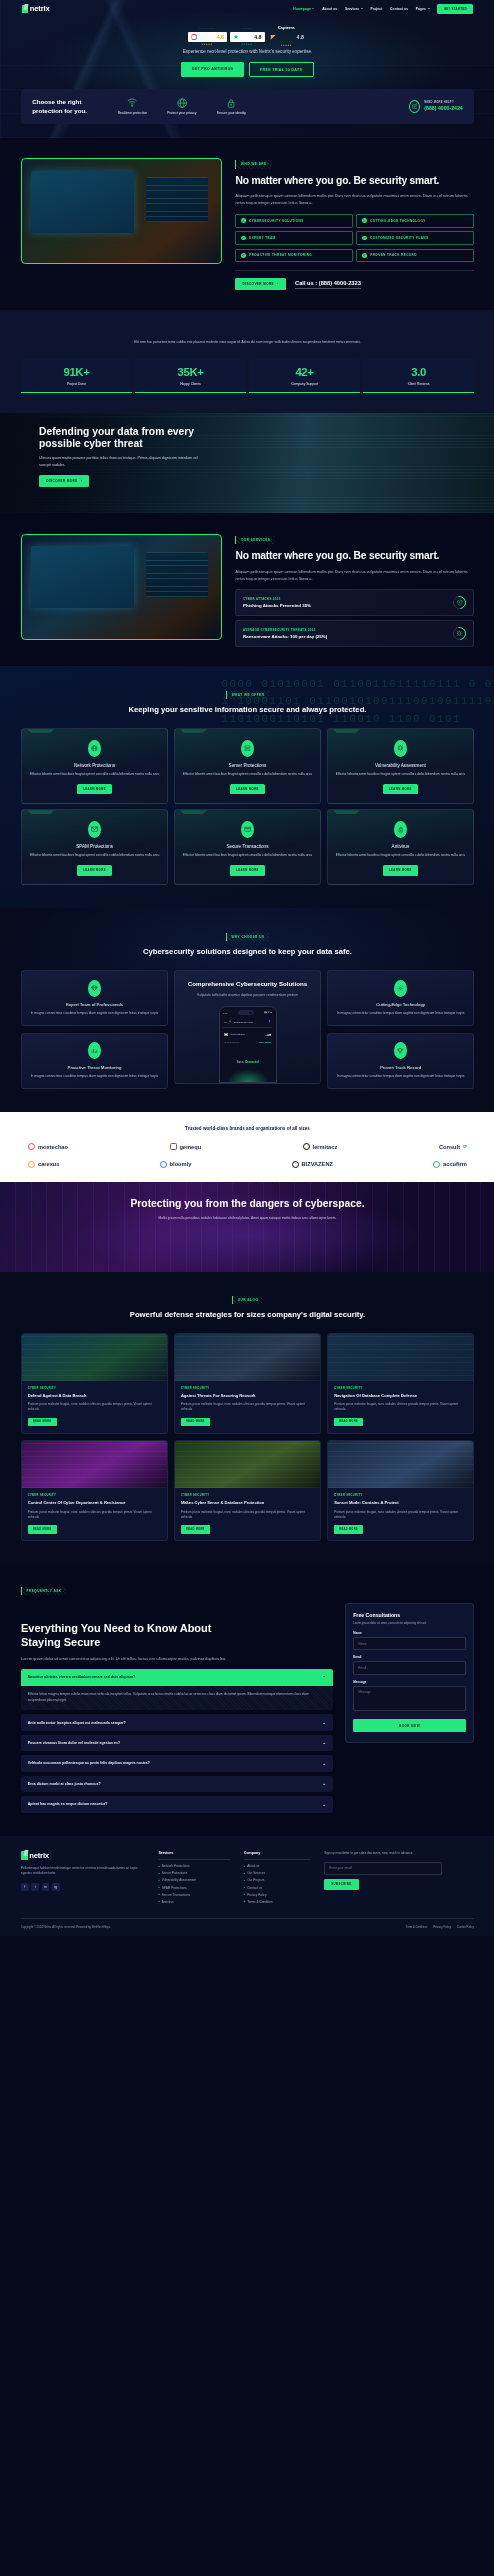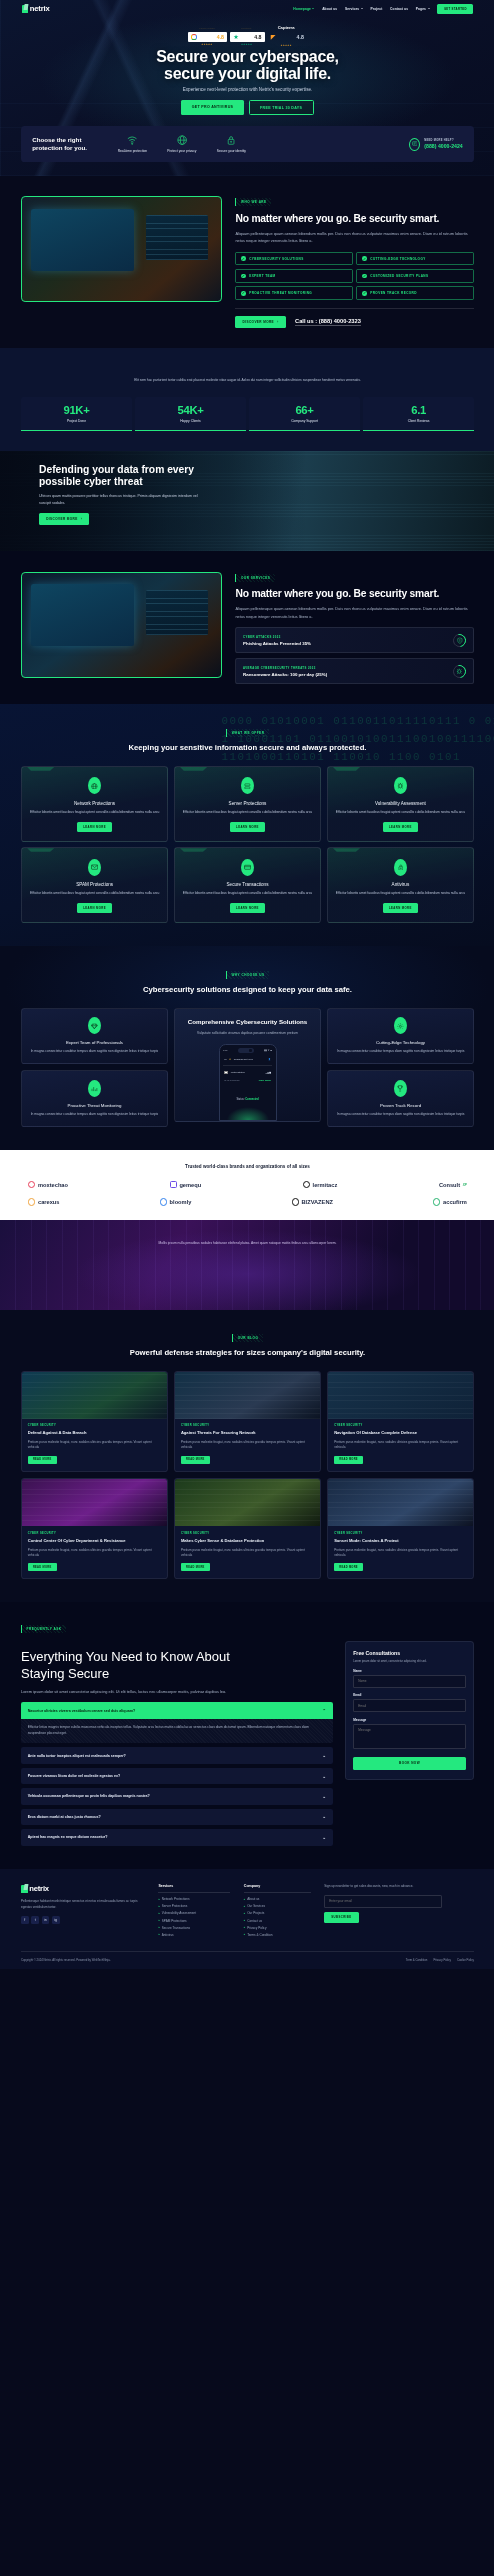--- a/index.html
+++ b/index.html
@@ -168,21 +168,21 @@
   .bimg.i5{background:linear-gradient(150deg,#1c3a1c,#3d5a2a 55%,#101a10);}
   .bimg.i6{background:linear-gradient(150deg,#182a44,#2f4668 60%,#0c1222);}
   .bimg:after{content:"";position:absolute;inset:0;background:repeating-linear-gradient(0deg,rgba(255,255,255,.04) 0 0.5px,transparent 0.5px 2.6px);}
   .bbody{padding:5.7px 5.7px 6.7px;}
   .btag{font-size:2.6px;color:#24e87f;letter-spacing:0.4px;font-weight:700;}
   .bcard h4{font-size:4.1px;font-weight:700;line-height:1.45;margin-top:3.1px;color:#eef3fb;}
   .bcard p{font-size:3.1px;color:#9aa5bb;line-height:1.7;margin-top:3.6px;}
   .bmore{display:inline-block;margin-top:5.2px;background:#24e87f;color:#06250f;font-size:2.6px;font-weight:700;padding:2.6px 5.2px;border-radius:1px;letter-spacing:0.3px;}
   
   .faq{padding:20.6px 0 23px;background:#05081a;}
-  .faq h2{font-size:13px;font-weight:400;line-height:1.3;margin-top:8px;width:216px;}
+  .faq h2{font-size:11px;font-weight:700;line-height:1.3;margin-top:18px;width:216px;}
   .faqwrap{display:flex;gap:12.4px;margin-top:8.2px;align-items:flex-start;}
   .faqcol{flex:1;}
   .faqcol>.para{width:227px;}
   .accs{margin-top:7.2px;display:flex;flex-direction:column;gap:4.1px;}
   .acc-q{display:flex;align-items:center;justify-content:space-between;padding:5.7px 6.7px;border-radius:2.1px;background:#101633;font-size:3.6px;font-weight:700;color:#e6ecf8;}
   .acc-q.open{background:#24e87f;color:#06250f;border-radius:2.1px 2.1px 0 0;}
   .acc-a{background:repeating-linear-gradient(45deg,rgba(255,255,255,.022) 0 1px,transparent 1px 2.6px),#0b1026;padding:5.7px 6.7px 6.7px;font-size:3.3px;color:#a7b2c7;line-height:1.85;border-radius:0 0 2.1px 2.1px;}
   .chev{font-size:4.1px;}
   .fform{width:129px;background:#0d1430;border:0.5px solid rgba(255,255,255,.08);border-radius:3.6px;padding:7.7px 7.2px 9.3px;}
   .fform h4{font-size:5.2px;font-weight:700;}
@@ -258,24 +258,20 @@
         <span class="tstar">★</span>
         <span><span class="brand">Trustpilot</span><br><span class="stars" style="color:#00b67a">★★★★★</span></span>
         <span class="score">4.8</span>
       </div>
       <div class="rate cap">
         <span class="tstar" style="color:#ff9d28">◤</span>
         <span><span class="brand">Capterra</span><br><span class="stars">★★★★★</span></span>
         <span class="score">4.8</span>
       </div>
     </div>
-    <h1 class="hero-title">
-      <span>Secure your cyberspace,</span><br>
-      <span>secure your digital life.</span>
-    </h1>
     <div class="hero-sub">Experience next-level protection with Netrix's security expertise.</div>
     <div class="hero-btns">
       <span class="b-solid">GET PRO ANTIVIRUS</span>
       <span class="b-out">FREE TRIAL 30 DAYS</span>
     </div>
   </div>
 
   <div class="prot">
     <h3>Choose the right protection for you.</h3>
     <div class="prot-items">
@@ -374,29 +370,29 @@
 
 <section class="stats">
   <div class="wrap inner">
     <p>Elit sem hac parturient tortor cubilia erat placerat molestie vitae augue id. Ad ex dui nam integer sollicitudin ultricies suspendisse hendrerit metus venenatis.</p>
     <div class="stat-row">
       <div class="stat">
           <div class="n">91K+</div>
           <div class="l">Project Done</div>
         </div>
       <div class="stat">
-          <div class="n">54K+</div>
+          <div class="n">35K+</div>
           <div class="l">Happy Clients</div>
         </div>
       <div class="stat">
-          <div class="n">66+</div>
+          <div class="n">42+</div>
           <div class="l">Company Support</div>
         </div>
       <div class="stat">
-          <div class="n">6.1</div>
+          <div class="n">3.0</div>
           <div class="l">Client Reviews</div>
         </div>
     </div>
   </div>
 </section>
 
 <section class="defend">
   <div class="wrap c">
     <h2>Defending your data from every possible cyber threat</h2>
     <p>Ultrices quam mattis posuere porttitor tellus rhoncus tristique. Primis aliquam dignissim interdum vel suscipit sodales.</p>
@@ -636,20 +632,21 @@
       <span class="brand">
           <i class="bdot b7"></i>
           <span>accufirm</span>
         </span>
     </div>
   </div>
 </section>
 
 <section class="cta">
   <div class="wrap c">
+    <h2>Protecting you from the dangers of cyberspace.</h2>
     <p>Mollis ipsum nulla penatibus sodales habitasse eleifend platea. Amet quam natoque mattis finibus arcu ullamcorper lorem.</p>
   </div>
 </section>
 
 <section class="blog">
   <div class="wrap">
     <span class="eyebrow">OUR BLOG</span>
     <h2>Powerful defense strategies for sizes company's digital security.</h2>
     <div class="bgrid">
       <div class="bcard">

